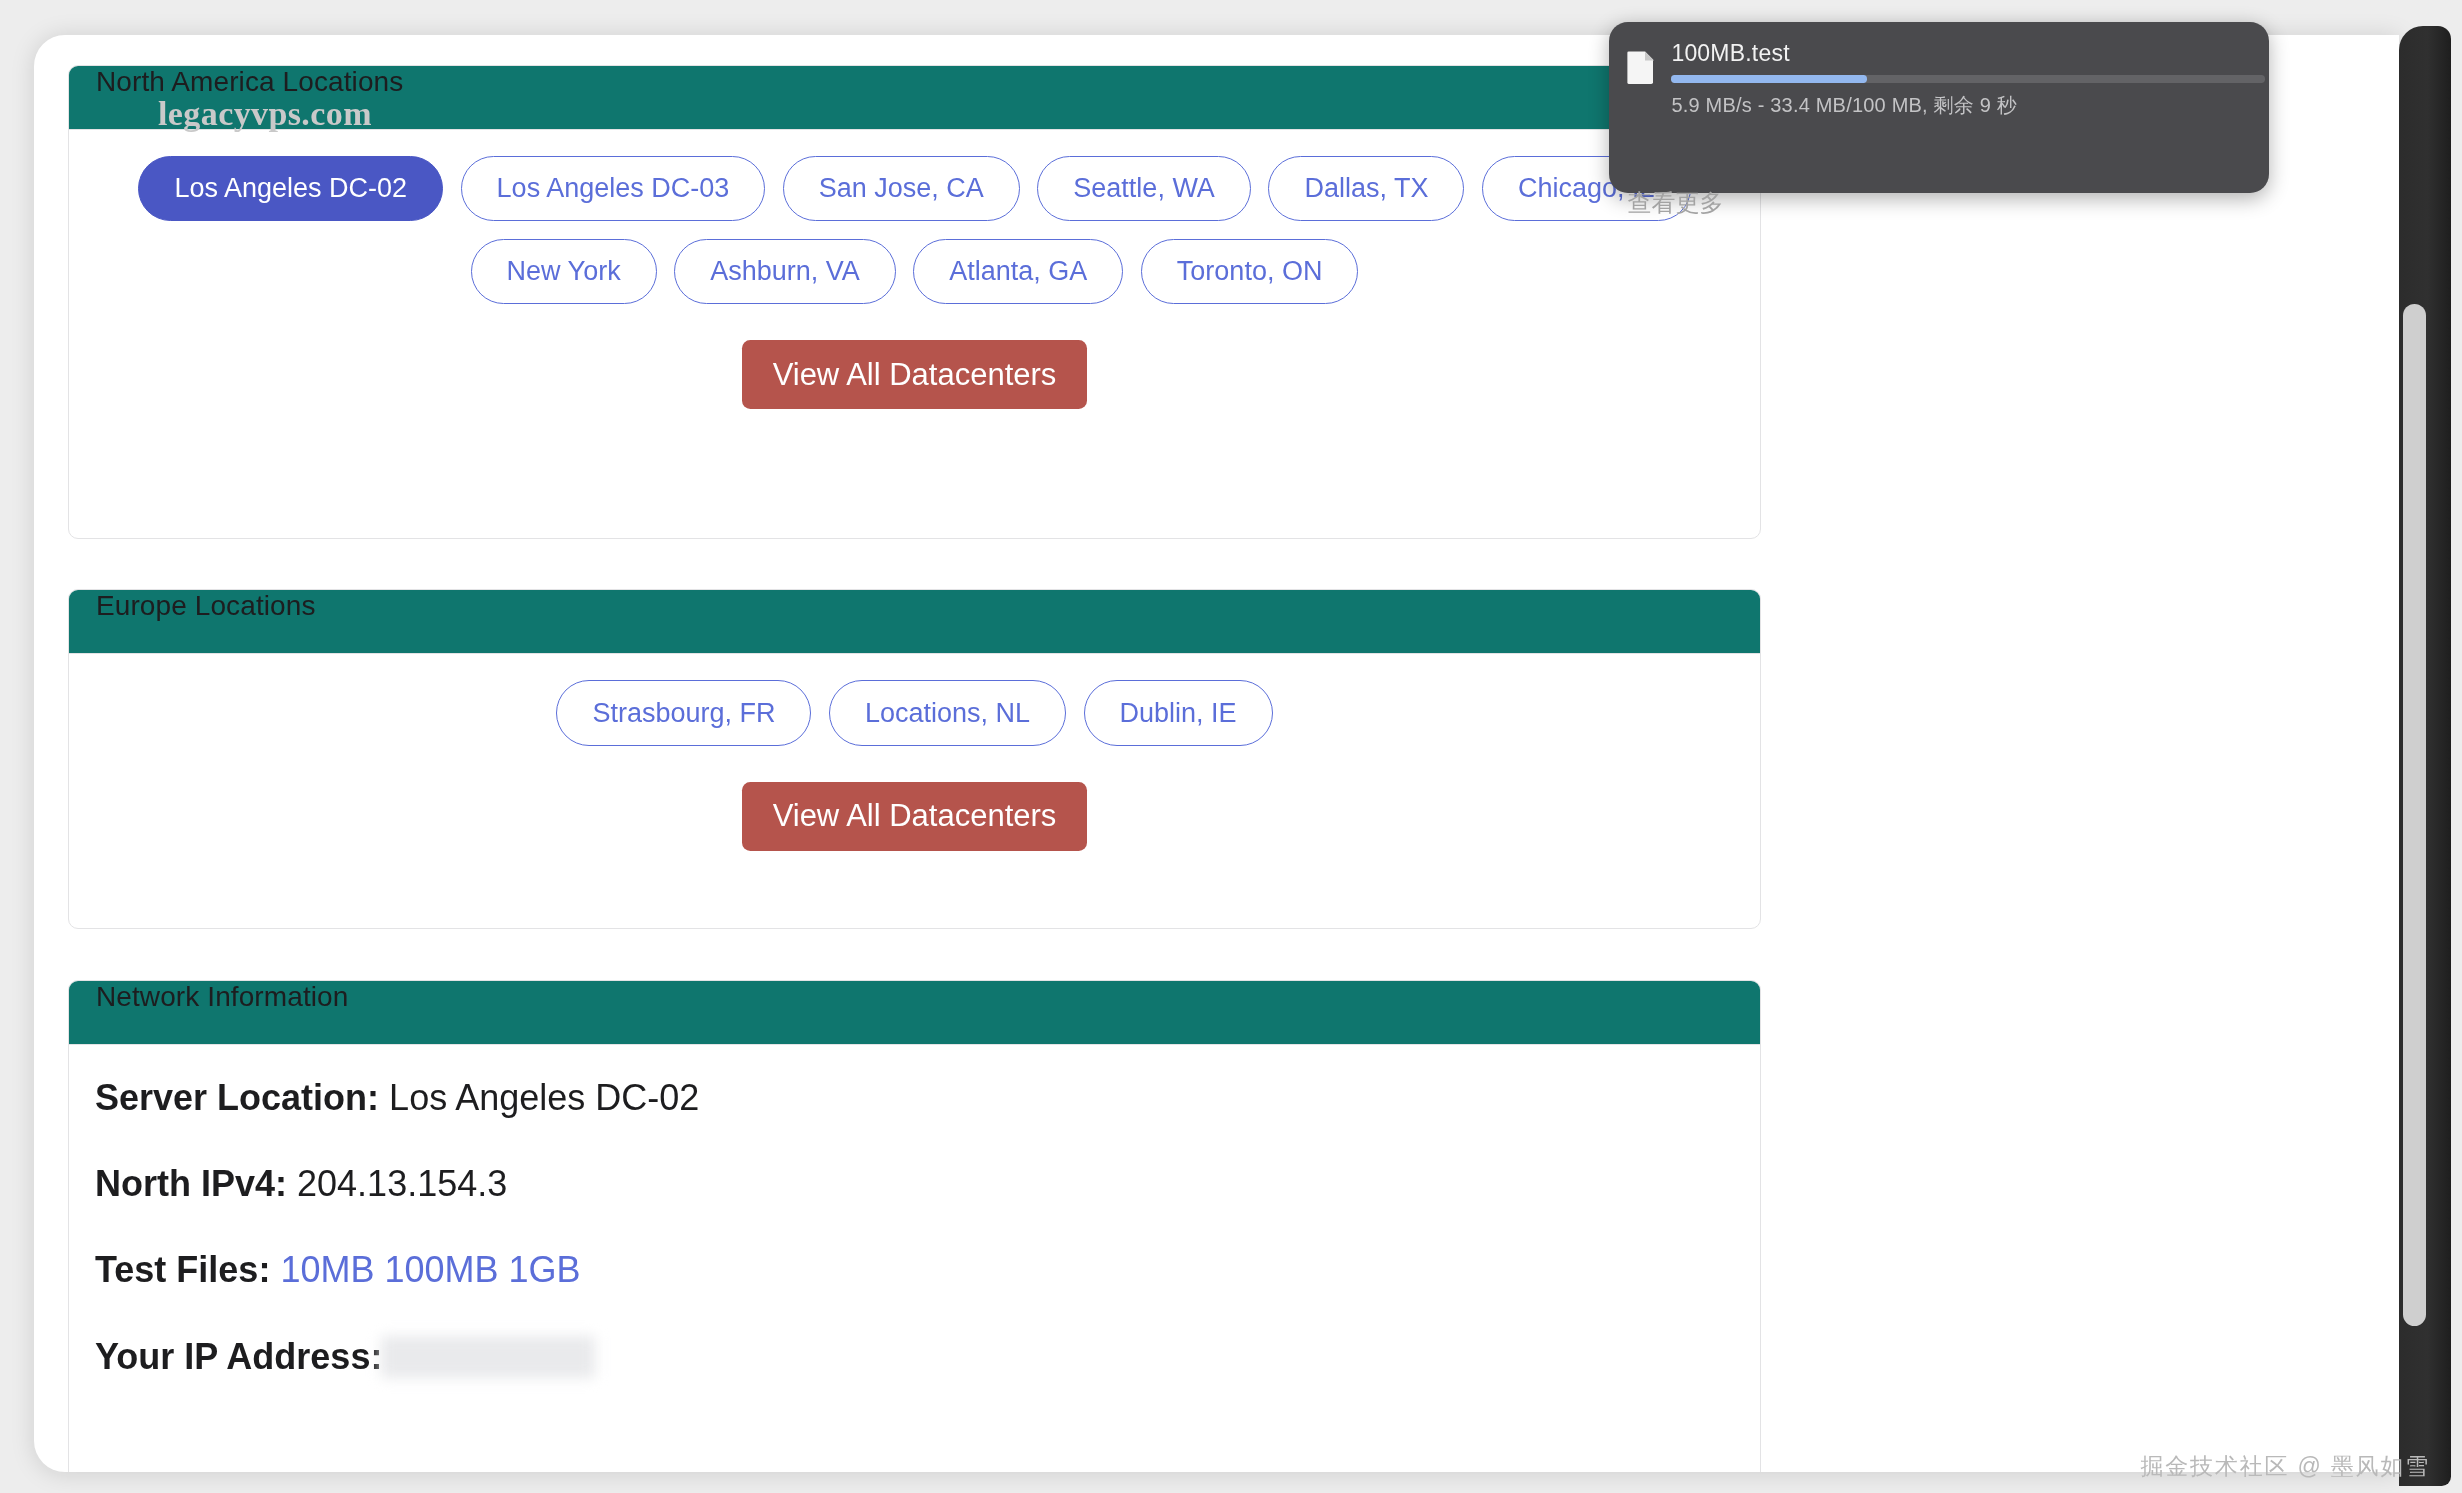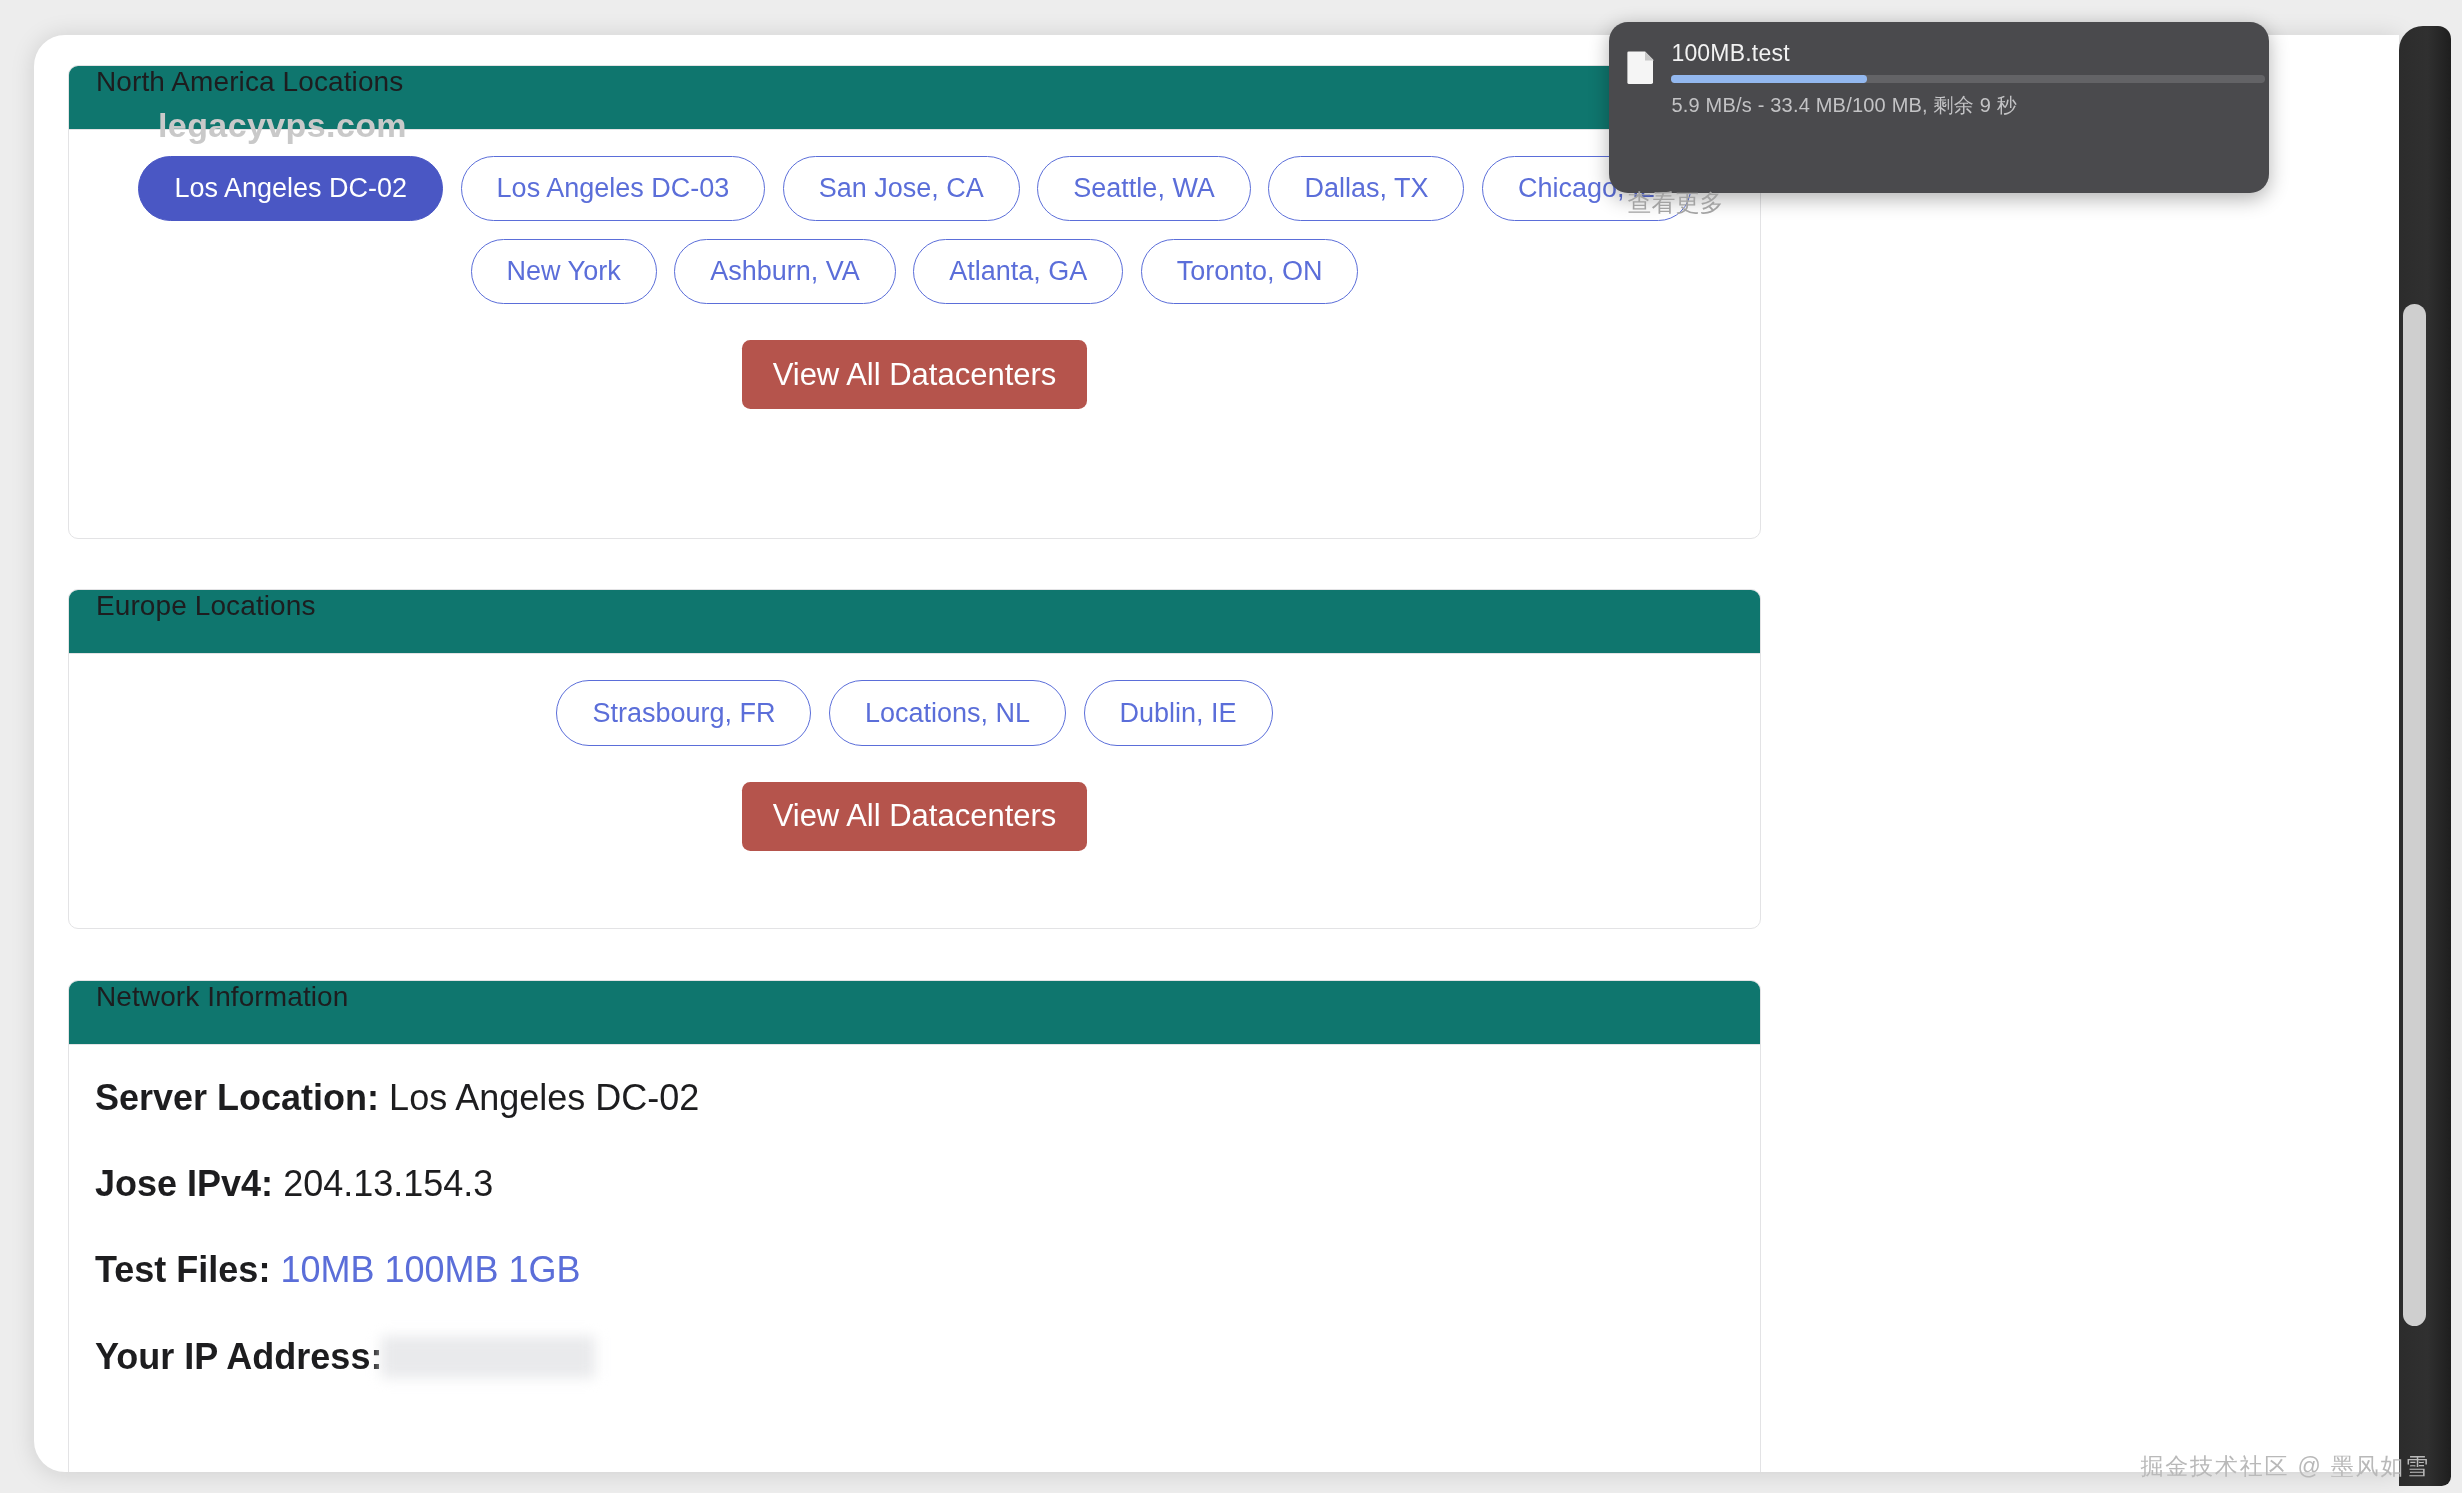--- a/index.html
+++ b/index.html
@@ -103,26 +103,27 @@
     width:214px; height:42px;
     vertical-align:-9.2px;
     margin-left:-1.8px;
     background:#e9eaec;
     filter: blur(6.4px);
     border-radius:2.8px;
   }
 
   
   .wm-top {
-    position:absolute; left:124px; top:71px;
+    position:absolute; left:124px; top:60px;
     font-size:34px; font-weight:bold;
     color:#c9c9c9;
     letter-spacing:0.4px;
     pointer-events:none;
     z-index:60;
+    font-family:Liberation Serif, serif;
   }
   .wm-bottom {
     position:absolute; right:32px; bottom:12px;
     font-size:23px;
     color:#b9b9b9;
     letter-spacing:1.8px;
     z-index:60;
     white-space:nowrap;
   }
 
@@ -249,21 +250,21 @@
           <span class="card-header-title">Network Information</span>
         </div>
         <div class="net-body">
 
           <div class="net-row">
             <span class="net-label">Server Location:</span>
             <span>Los Angeles DC-02</span>
           </div>
 
           <div class="net-row">
-            <span class="net-label">Jose IPv4:</span>
+            <span class="net-label">North IPv4:</span>
             <span>204.13.154.3</span>
           </div>
 
           <div class="net-row">
             <span class="net-label">Test Files:</span>
             <a class="net-link">10MB</a>
             <a class="net-link">100MB</a>
             <a class="net-link">1GB</a>
           </div>
 

